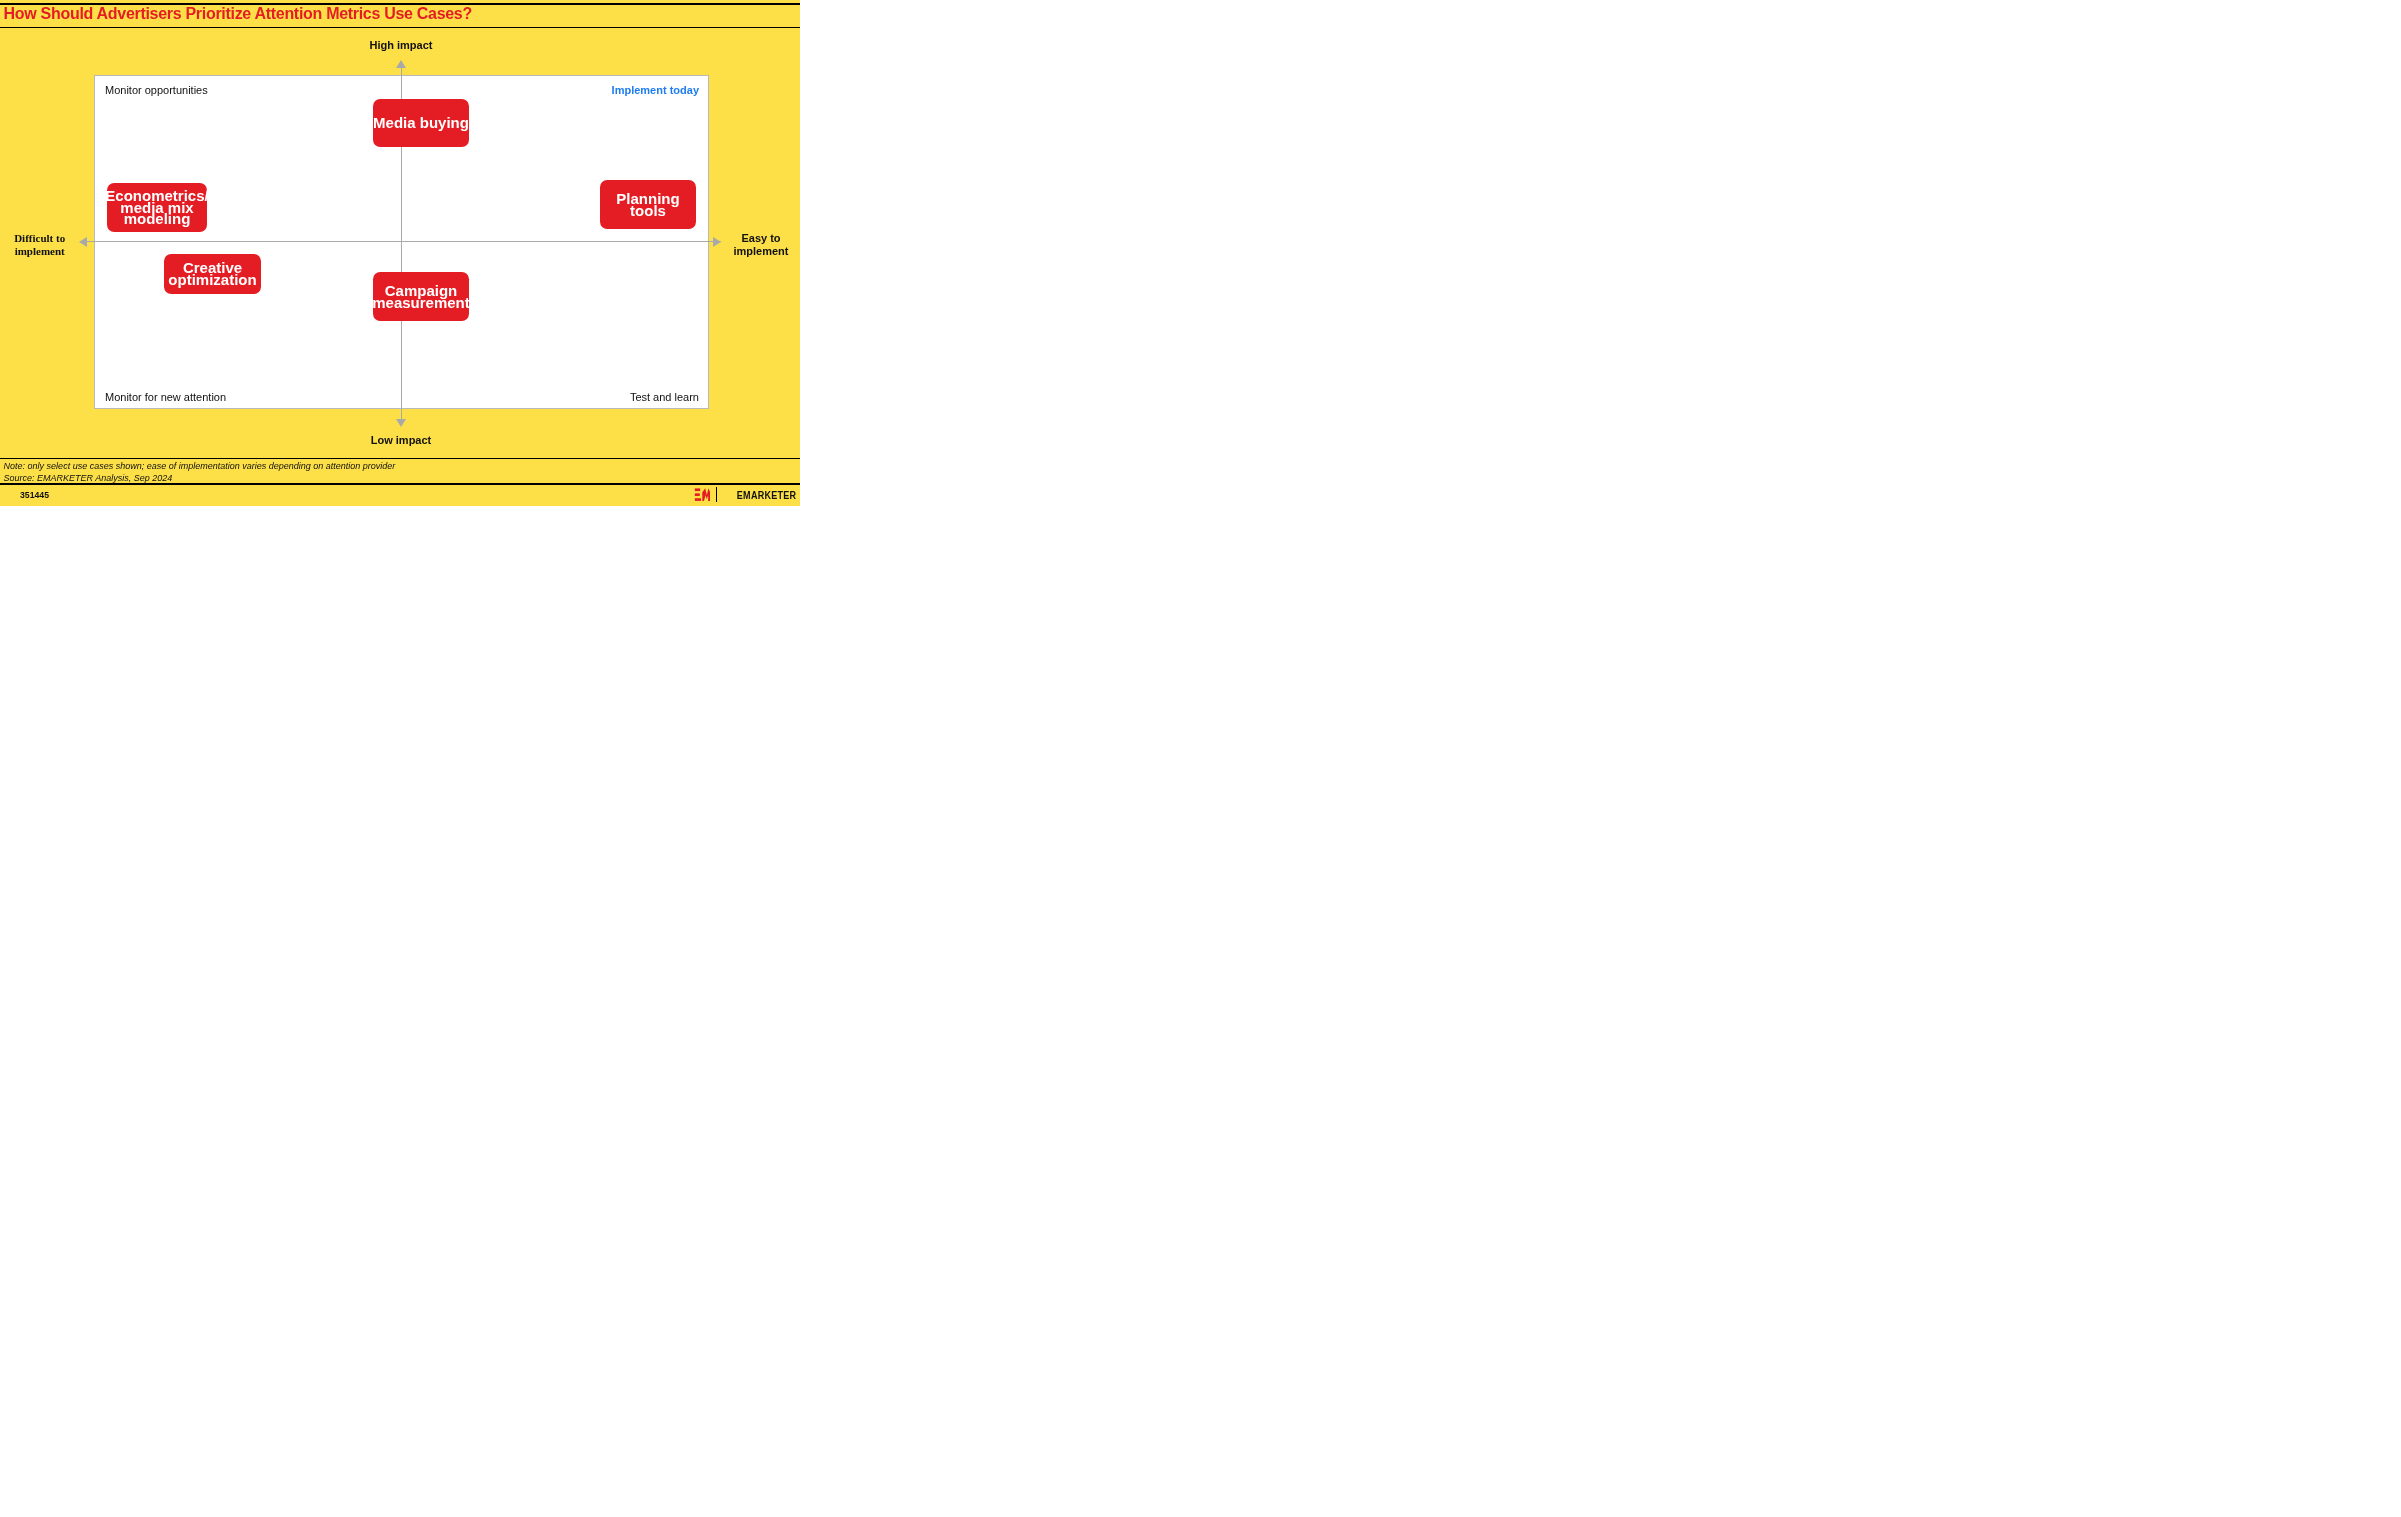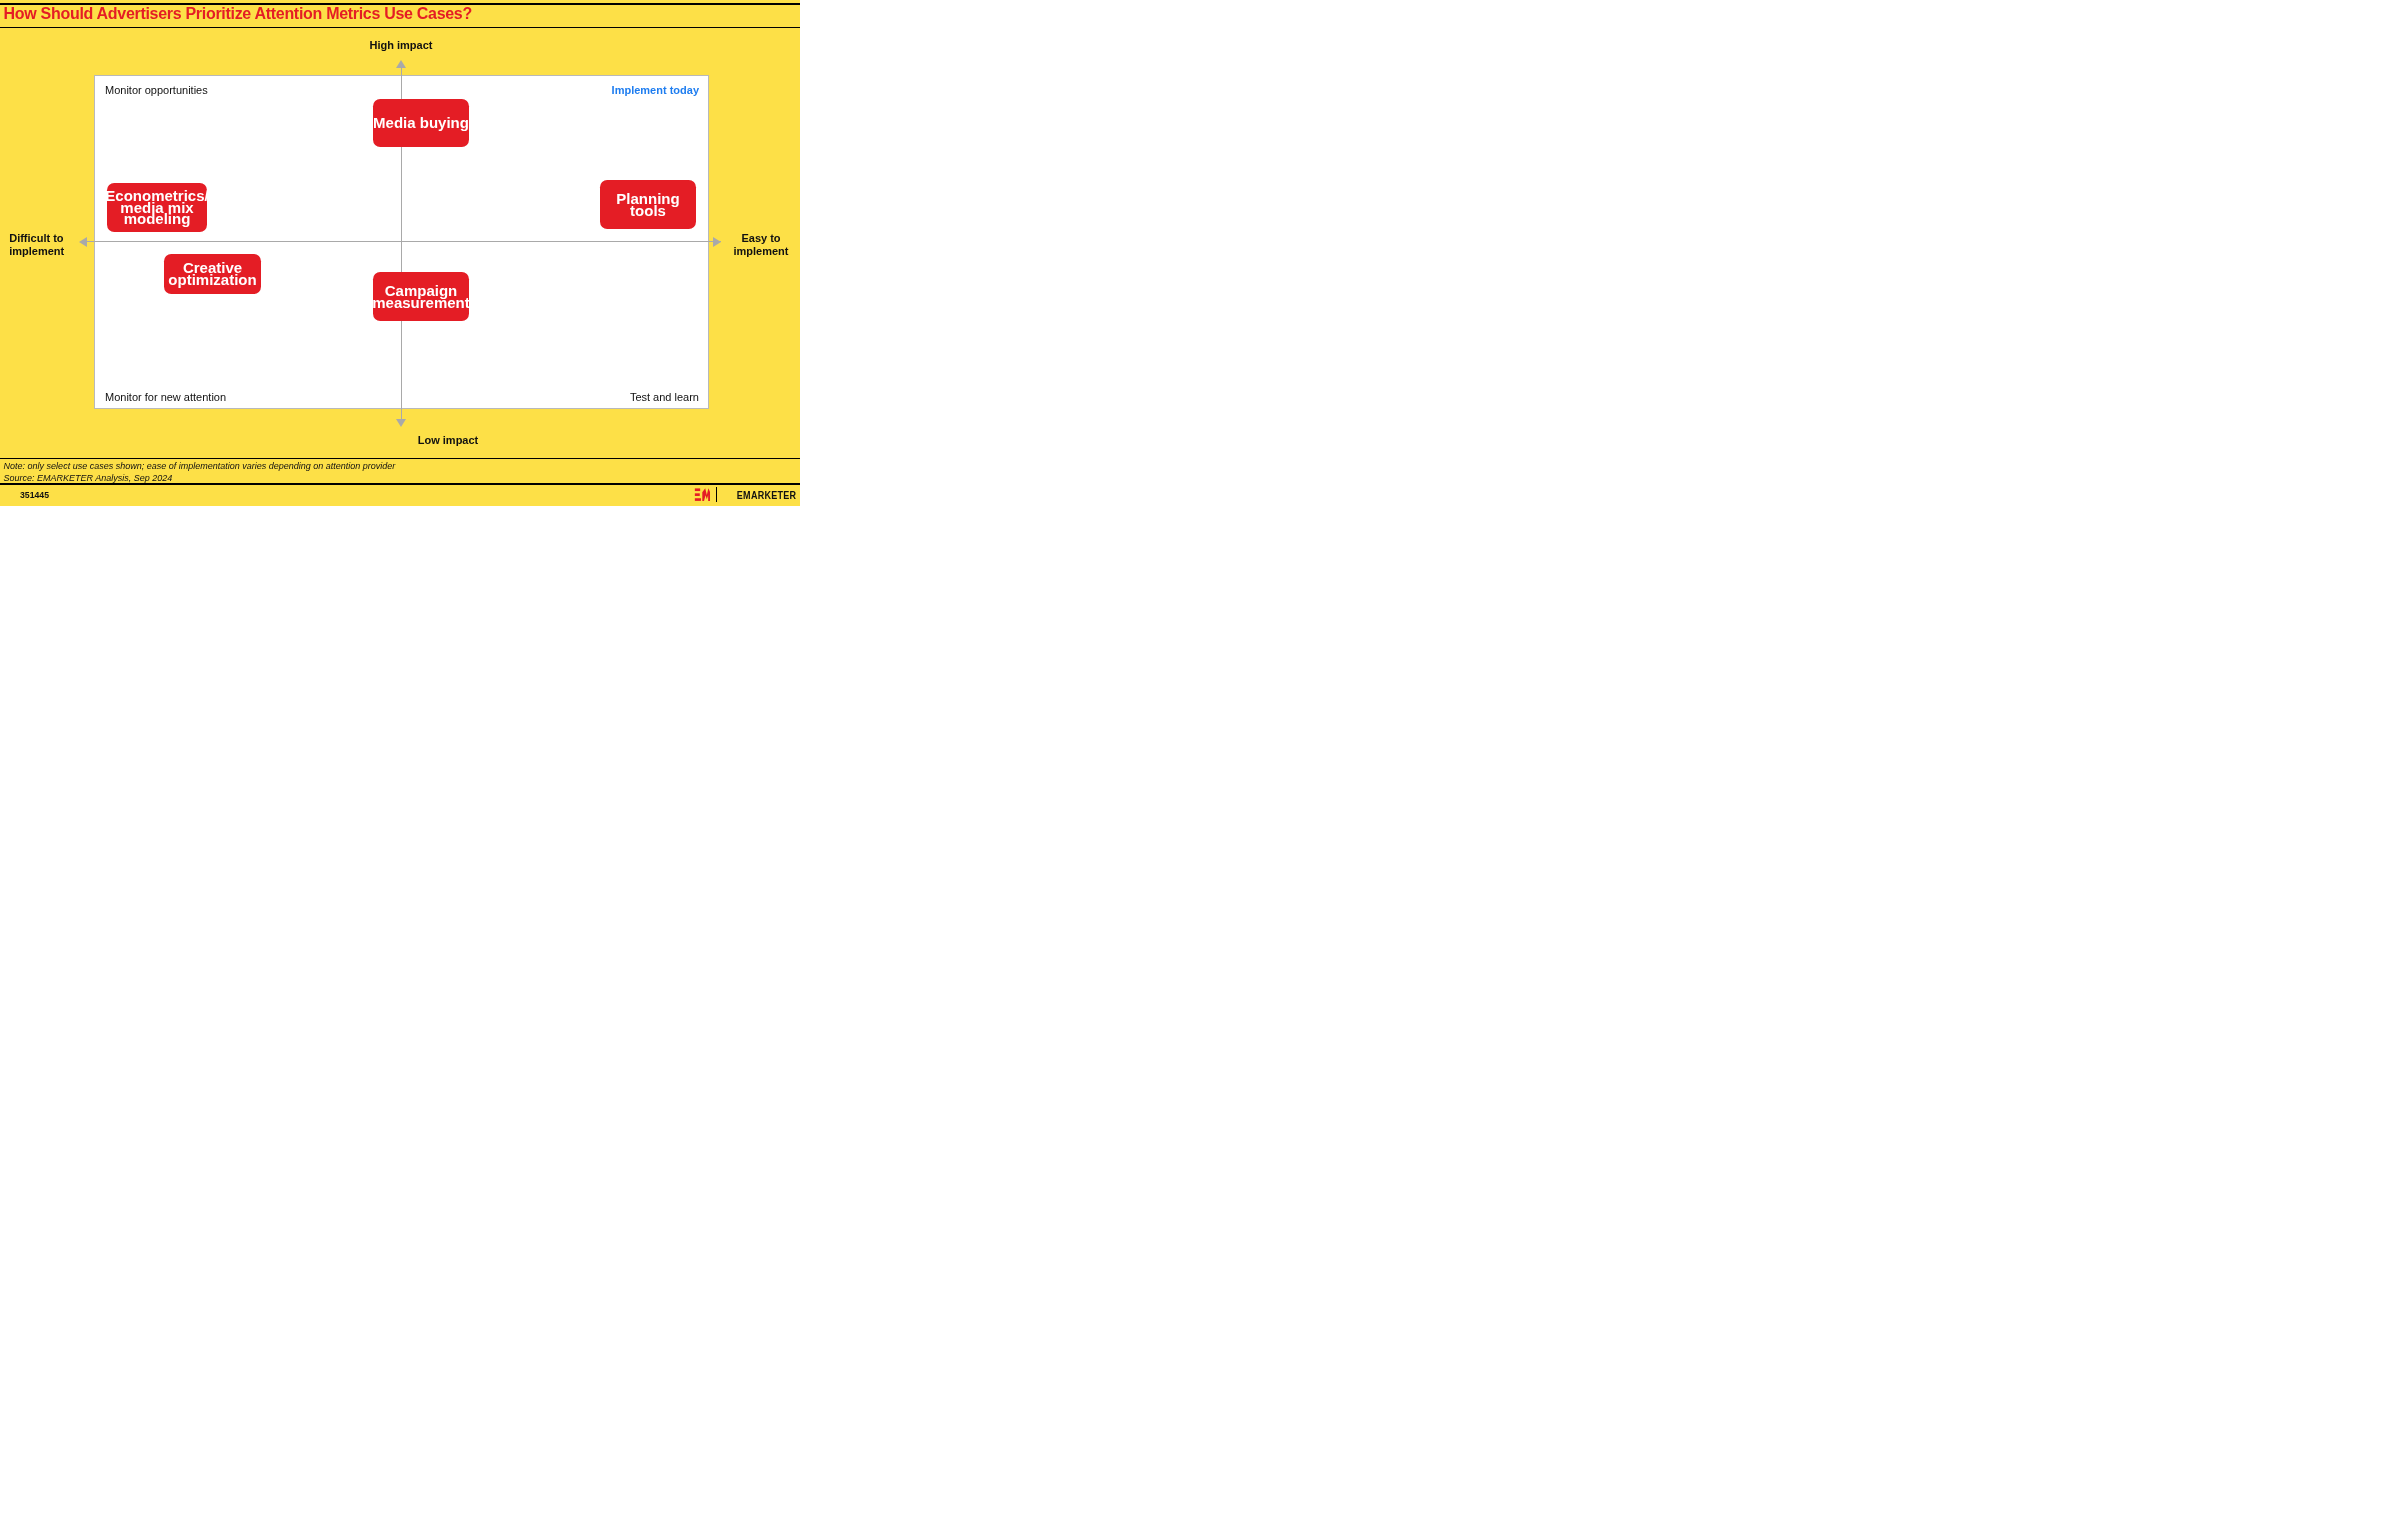--- a/index.html
+++ b/index.html
@@ -17,22 +17,22 @@
   .v-line{left:401px;top:66px;width:1.3px;height:356px;}
   .h-line{left:82px;top:241px;width:639px;height:1.3px;}
   .arrow{position:absolute;width:0;height:0;}
   .arrow-up{left:396px;top:60px;border-left:5.1px solid transparent;border-right:5.1px solid transparent;border-bottom:8.2px solid var(--axis);}
   .arrow-down{left:396px;top:419px;border-left:5.1px solid transparent;border-right:5.1px solid transparent;border-top:8.2px solid var(--axis);}
   .arrow-left{left:79px;top:237px;border-top:5.1px solid transparent;border-bottom:5.1px solid transparent;border-right:8.2px solid var(--axis);}
   .arrow-right{left:713px;top:237px;border-top:5.1px solid transparent;border-bottom:5.1px solid transparent;border-left:8.2px solid var(--axis);}
 
   .axis-label{position:absolute;font-weight:bold;font-size:11px;color:#111;line-height:13.3px;}
   .axis-top{left:401px;top:39px;transform:translateX(-50%);white-space:nowrap;}
-  .axis-bottom{left:401px;top:434px;transform:translateX(-50%);white-space:nowrap;margin-left:47px;}
-  .axis-left{left:9.2px;top:232px;width:61px;text-align:left;}
+  .axis-bottom{left:401px;top:434px;transform:translateX(-50%);white-space:nowrap;}
+  .axis-left{left:9.2px;top:232px;width:61px;text-align:center;font-family:Liberation Serif, serif;}
   .axis-right{left:729px;top:232px;width:64px;text-align:center;}
 
   .quad-label{position:absolute;font-size:11px;color:#111;white-space:nowrap;}
   .ql-tl{left:105px;top:84px;}
   .ql-tr{right:101px;top:84px;font-weight:bold;color:var(--blue);}
   .ql-bl{left:105px;top:391px;}
   .ql-br{right:101px;top:391px;}
 
   .use-case{position:absolute;background:var(--red);border-radius:7.2px;color:#fff;font-weight:bold;font-size:15px;line-height:11.8px;display:flex;flex-direction:column;align-items:center;justify-content:center;text-align:center;}
 

